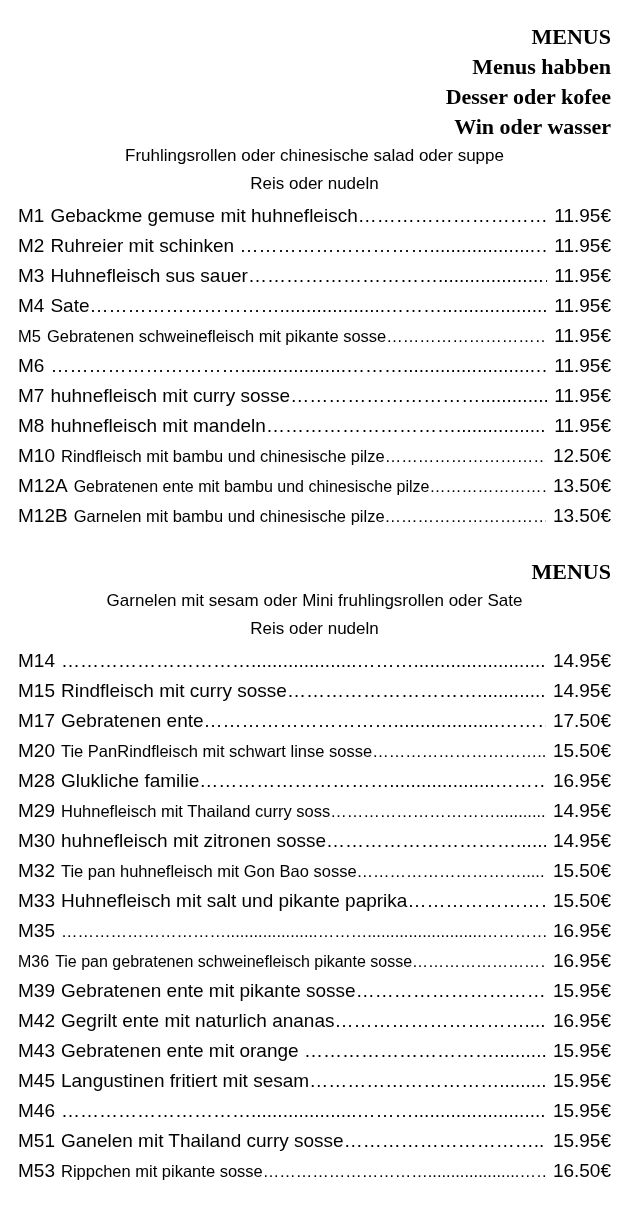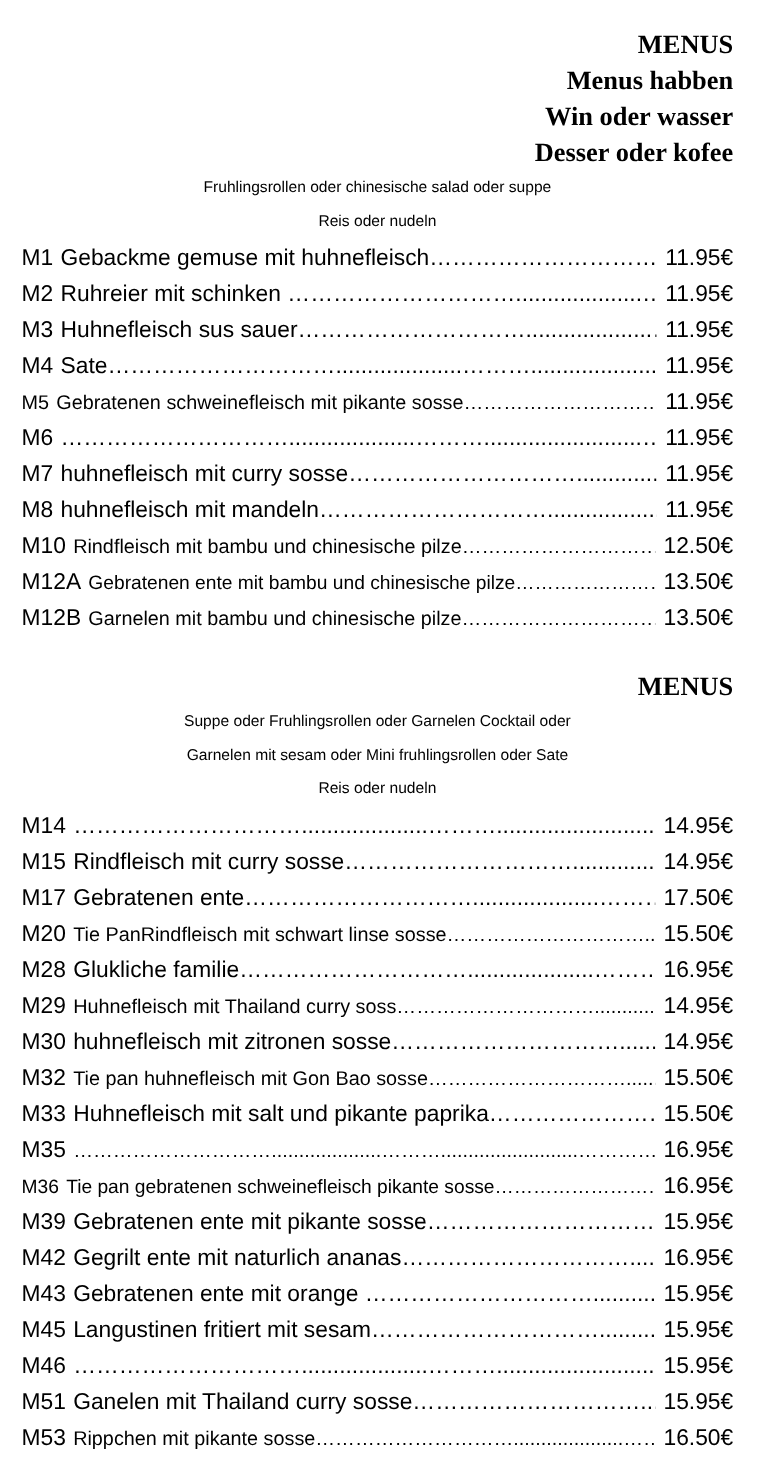--- a/index.html
+++ b/index.html
@@ -10,21 +10,21 @@
     overflow:hidden;
   }
   .page{padding:22px 21px 0 18px;box-sizing:border-box;width:632px;}
   .title-line{
     font-family:"Liberation Serif",serif;
     font-weight:700;
     font-size:22px;line-height:30px;
     text-align:right;
   }
   .subtitle-line{
-    font-size:13px;line-height:28px;
+    font-size:17px;line-height:28px;
     text-align:center;
   }
   .sec2-title{margin-top:22px;}
   .menu-list{margin-top:7px;}
   .menu-row{
     display:flex;align-items:baseline;
     height:30px;white-space:pre;
   }
   .code{margin-right:6px;}
   .lg{font-size:19px;}
@@ -39,43 +39,42 @@
   .price{font-size:19px;padding-left:7px;flex:0 0 auto;}
 </style>
 </head>
 <body>
 
 <div class="page">
 
   <div>
     <div class="title-line">MENUS</div>
     <div class="title-line">Menus habben</div>
+    <div class="title-line">Desser oder kofee</div>
     <div class="title-line">Win oder wasser</div>
-    <div class="title-line">Desser oder kofee</div>
     <div class="subtitle-line">Fruhlingsrollen oder chinesische salad oder suppe</div>
     <div class="subtitle-line">Reis oder nudeln</div>
   </div>
 
   <div class="menu-list">
       <div class="menu-row"><span class="code lg">M1</span><span class="name lg">Gebackme gemuse mit huhnefleisch</span><span class="dots lg">…………………………....................……….........................…………………….......</span><span class="price">11.95€</span></div>
       <div class="menu-row"><span class="code lg">M2</span><span class="name lg">Ruhreier mit schinken </span><span class="dots lg">…………………………....................……….........................…………………….......</span><span class="price">11.95€</span></div>
       <div class="menu-row"><span class="code lg">M3</span><span class="name lg">Huhnefleisch sus sauer</span><span class="dots lg">…………………………....................……….........................…………………….......</span><span class="price">11.95€</span></div>
       <div class="menu-row"><span class="code lg">M4</span><span class="name lg">Sate</span><span class="dots lg">…………………………....................……….........................…………………….......</span><span class="price">11.95€</span></div>
       <div class="menu-row"><span class="code md">M5</span><span class="name md">Gebratenen schweinefleisch mit pikante sosse</span><span class="dots md">…………………………....................……….........................…………………….......</span><span class="price">11.95€</span></div>
       <div class="menu-row"><span class="code lg">M6</span><span class="dots lg">…………………………....................……….........................…………………….......</span><span class="price">11.95€</span></div>
       <div class="menu-row"><span class="code lg">M7</span><span class="name lg">huhnefleisch mit curry sosse</span><span class="dots lg">…………………………....................……….........................…………………….......</span><span class="price">11.95€</span></div>
       <div class="menu-row"><span class="code lg">M8</span><span class="name lg">huhnefleisch mit mandeln</span><span class="dots lg">…………………………....................……….........................…………………….......</span><span class="price">11.95€</span></div>
       <div class="menu-row"><span class="code lg">M10</span><span class="name md">Rindfleisch mit bambu und chinesische pilze</span><span class="dots md">…………………………....................……….........................…………………….......</span><span class="price">12.50€</span></div>
       <div class="menu-row"><span class="code lg">M12A</span><span class="name sm">Gebratenen ente mit bambu und chinesische pilze</span><span class="dots sm">…………………………....................……….........................…………………….......</span><span class="price">13.50€</span></div>
       <div class="menu-row"><span class="code lg">M12B</span><span class="name md">Garnelen mit bambu und chinesische pilze</span><span class="dots md">…………………………....................……….........................…………………….......</span><span class="price">13.50€</span></div>
     </div>
 
   <div>
     <div class="title-line sec2-title">MENUS</div>
-    <div class="subtitle-line">Suppe oder Fruhlingsrollen oder Garnelen Cocktail oder</div>
     <div class="subtitle-line">Garnelen mit sesam oder Mini fruhlingsrollen oder Sate</div>
     <div class="subtitle-line">Reis oder nudeln</div>
   </div>
 
   <div class="menu-list">
       <div class="menu-row"><span class="code lg">M14</span><span class="dots lg">…………………………....................……….........................…………………….......</span><span class="price">14.95€</span></div>
       <div class="menu-row"><span class="code lg">M15</span><span class="name lg">Rindfleisch mit curry sosse</span><span class="dots lg">…………………………....................……….........................…………………….......</span><span class="price">14.95€</span></div>
       <div class="menu-row"><span class="code lg">M17</span><span class="name lg">Gebratenen ente</span><span class="dots lg">…………………………....................……….........................…………………….......</span><span class="price">17.50€</span></div>
       <div class="menu-row"><span class="code lg">M20</span><span class="name md">Tie PanRindfleisch mit schwart linse sosse</span><span class="dots md">…………………………....................……….........................…………………….......</span><span class="price">15.50€</span></div>
       <div class="menu-row"><span class="code lg">M28</span><span class="name lg">Glukliche familie</span><span class="dots lg">…………………………....................……….........................…………………….......</span><span class="price">16.95€</span></div>

